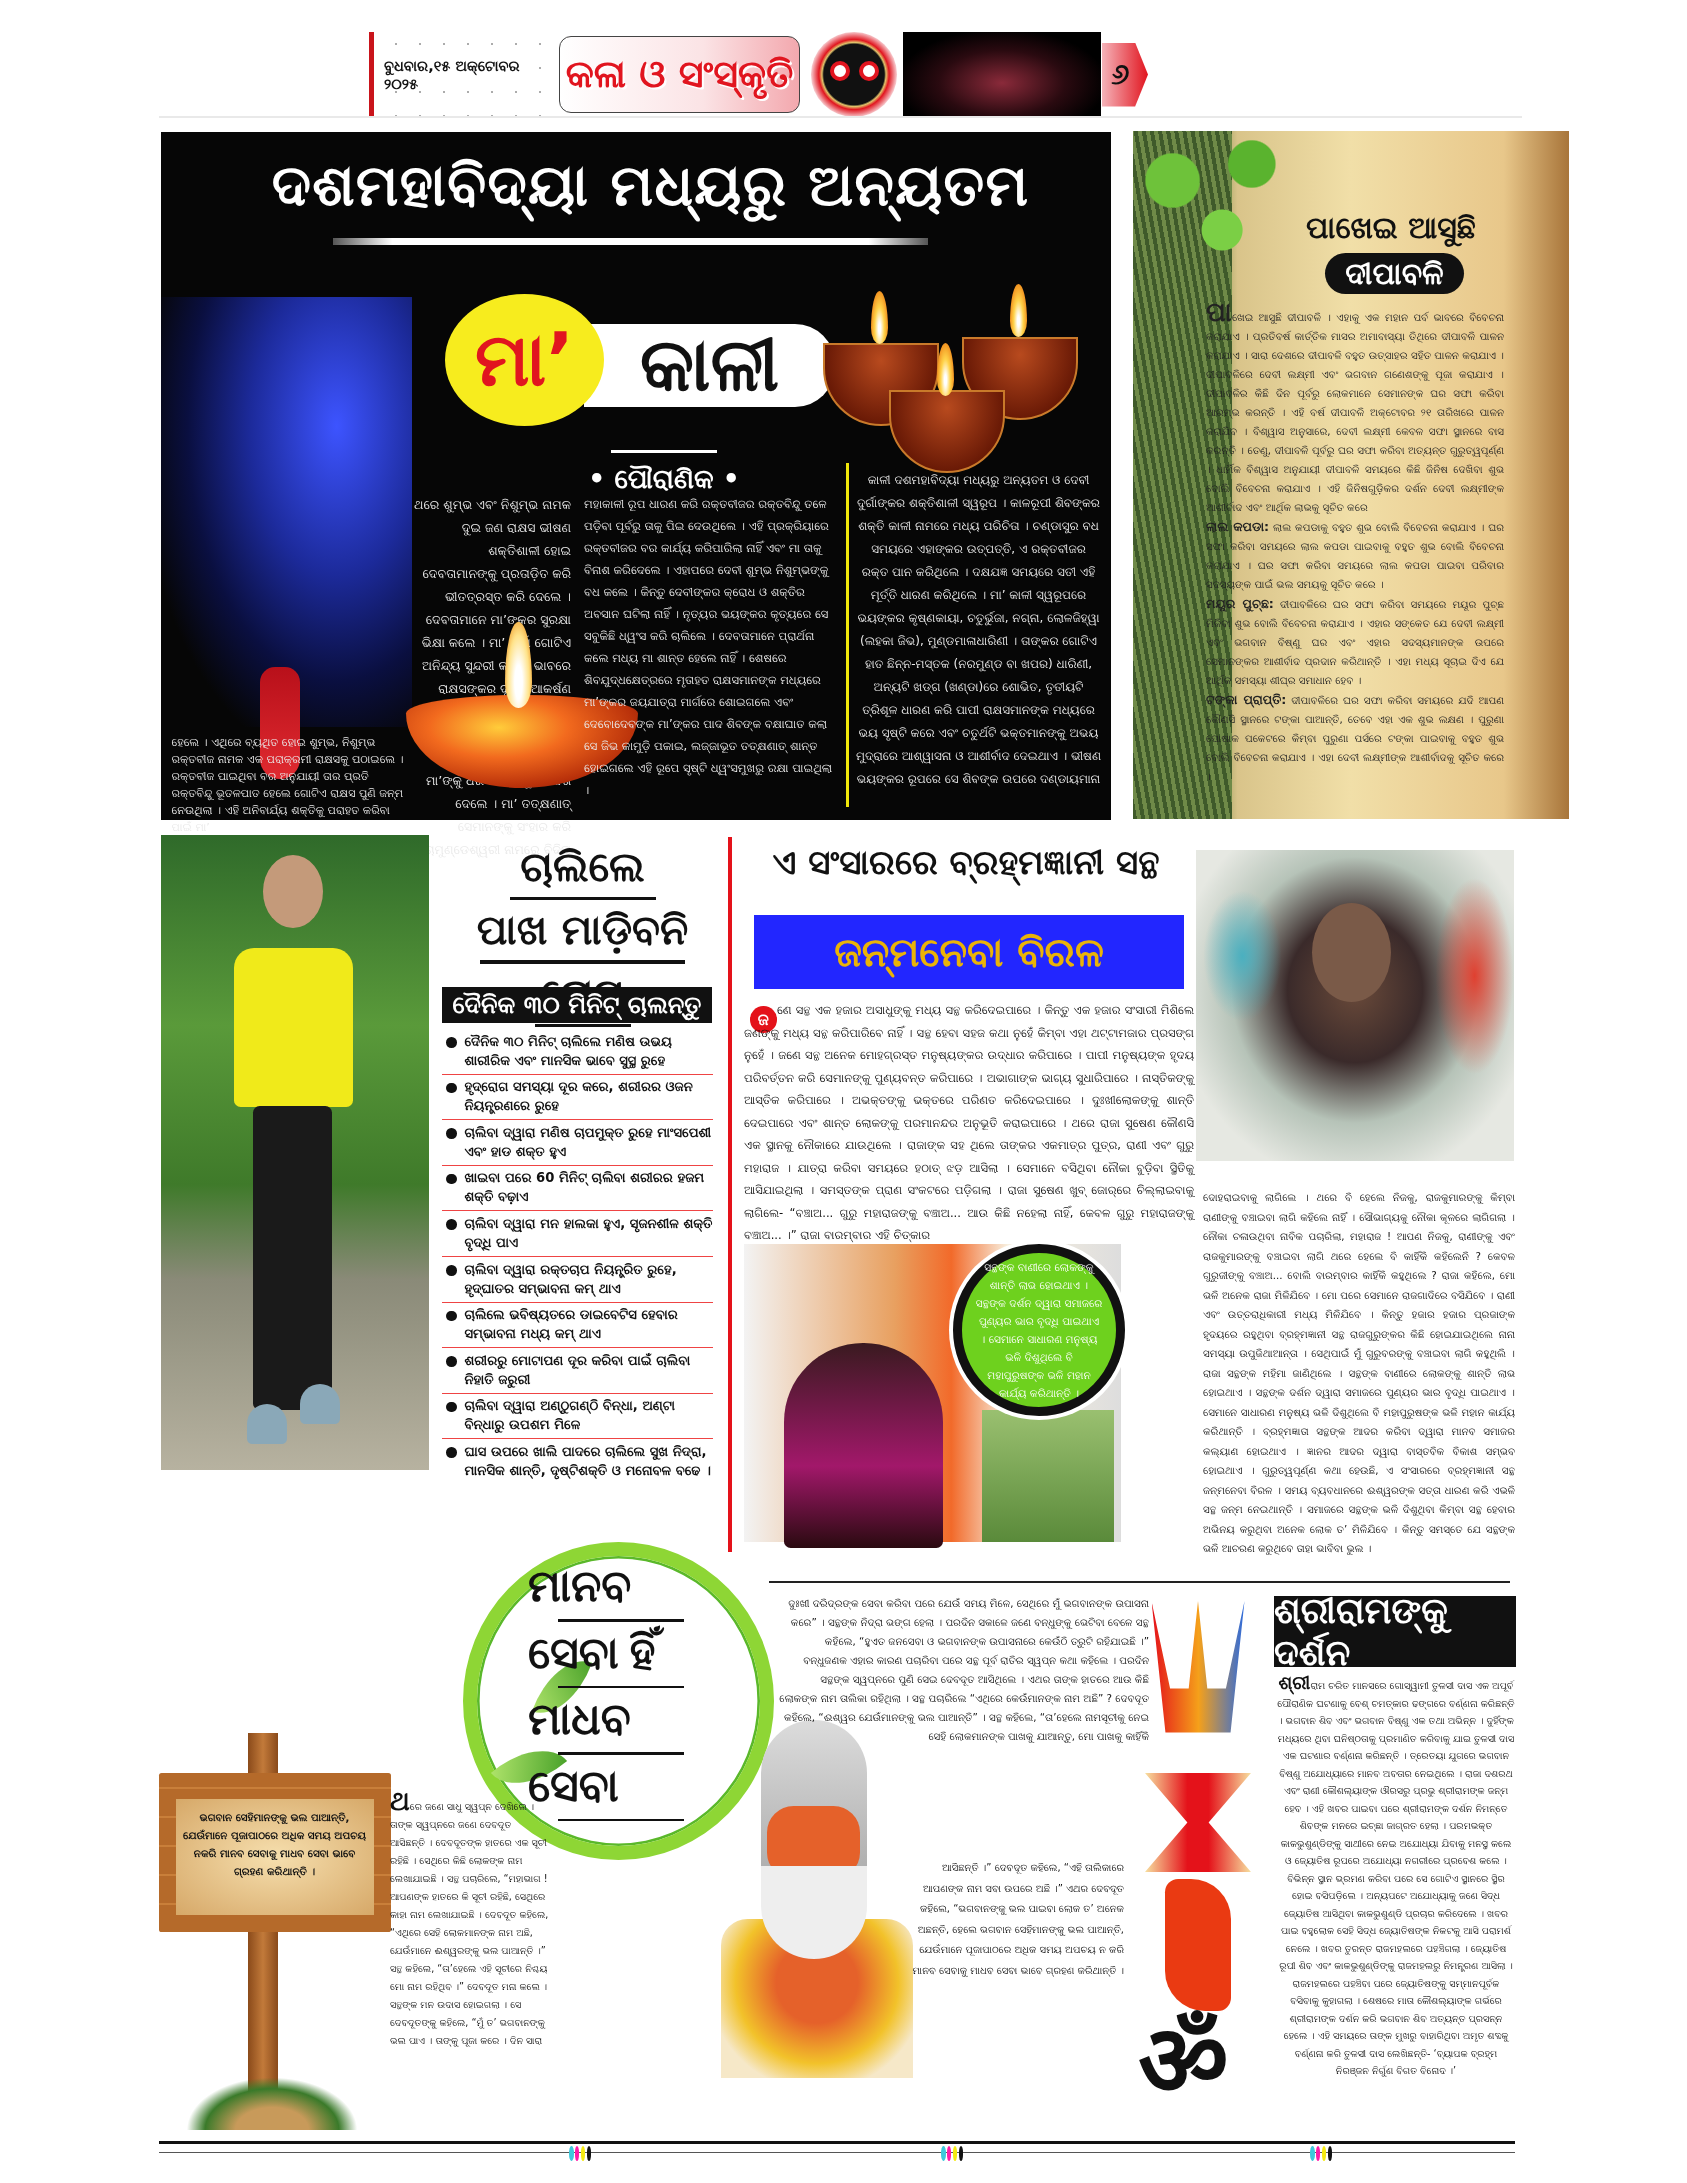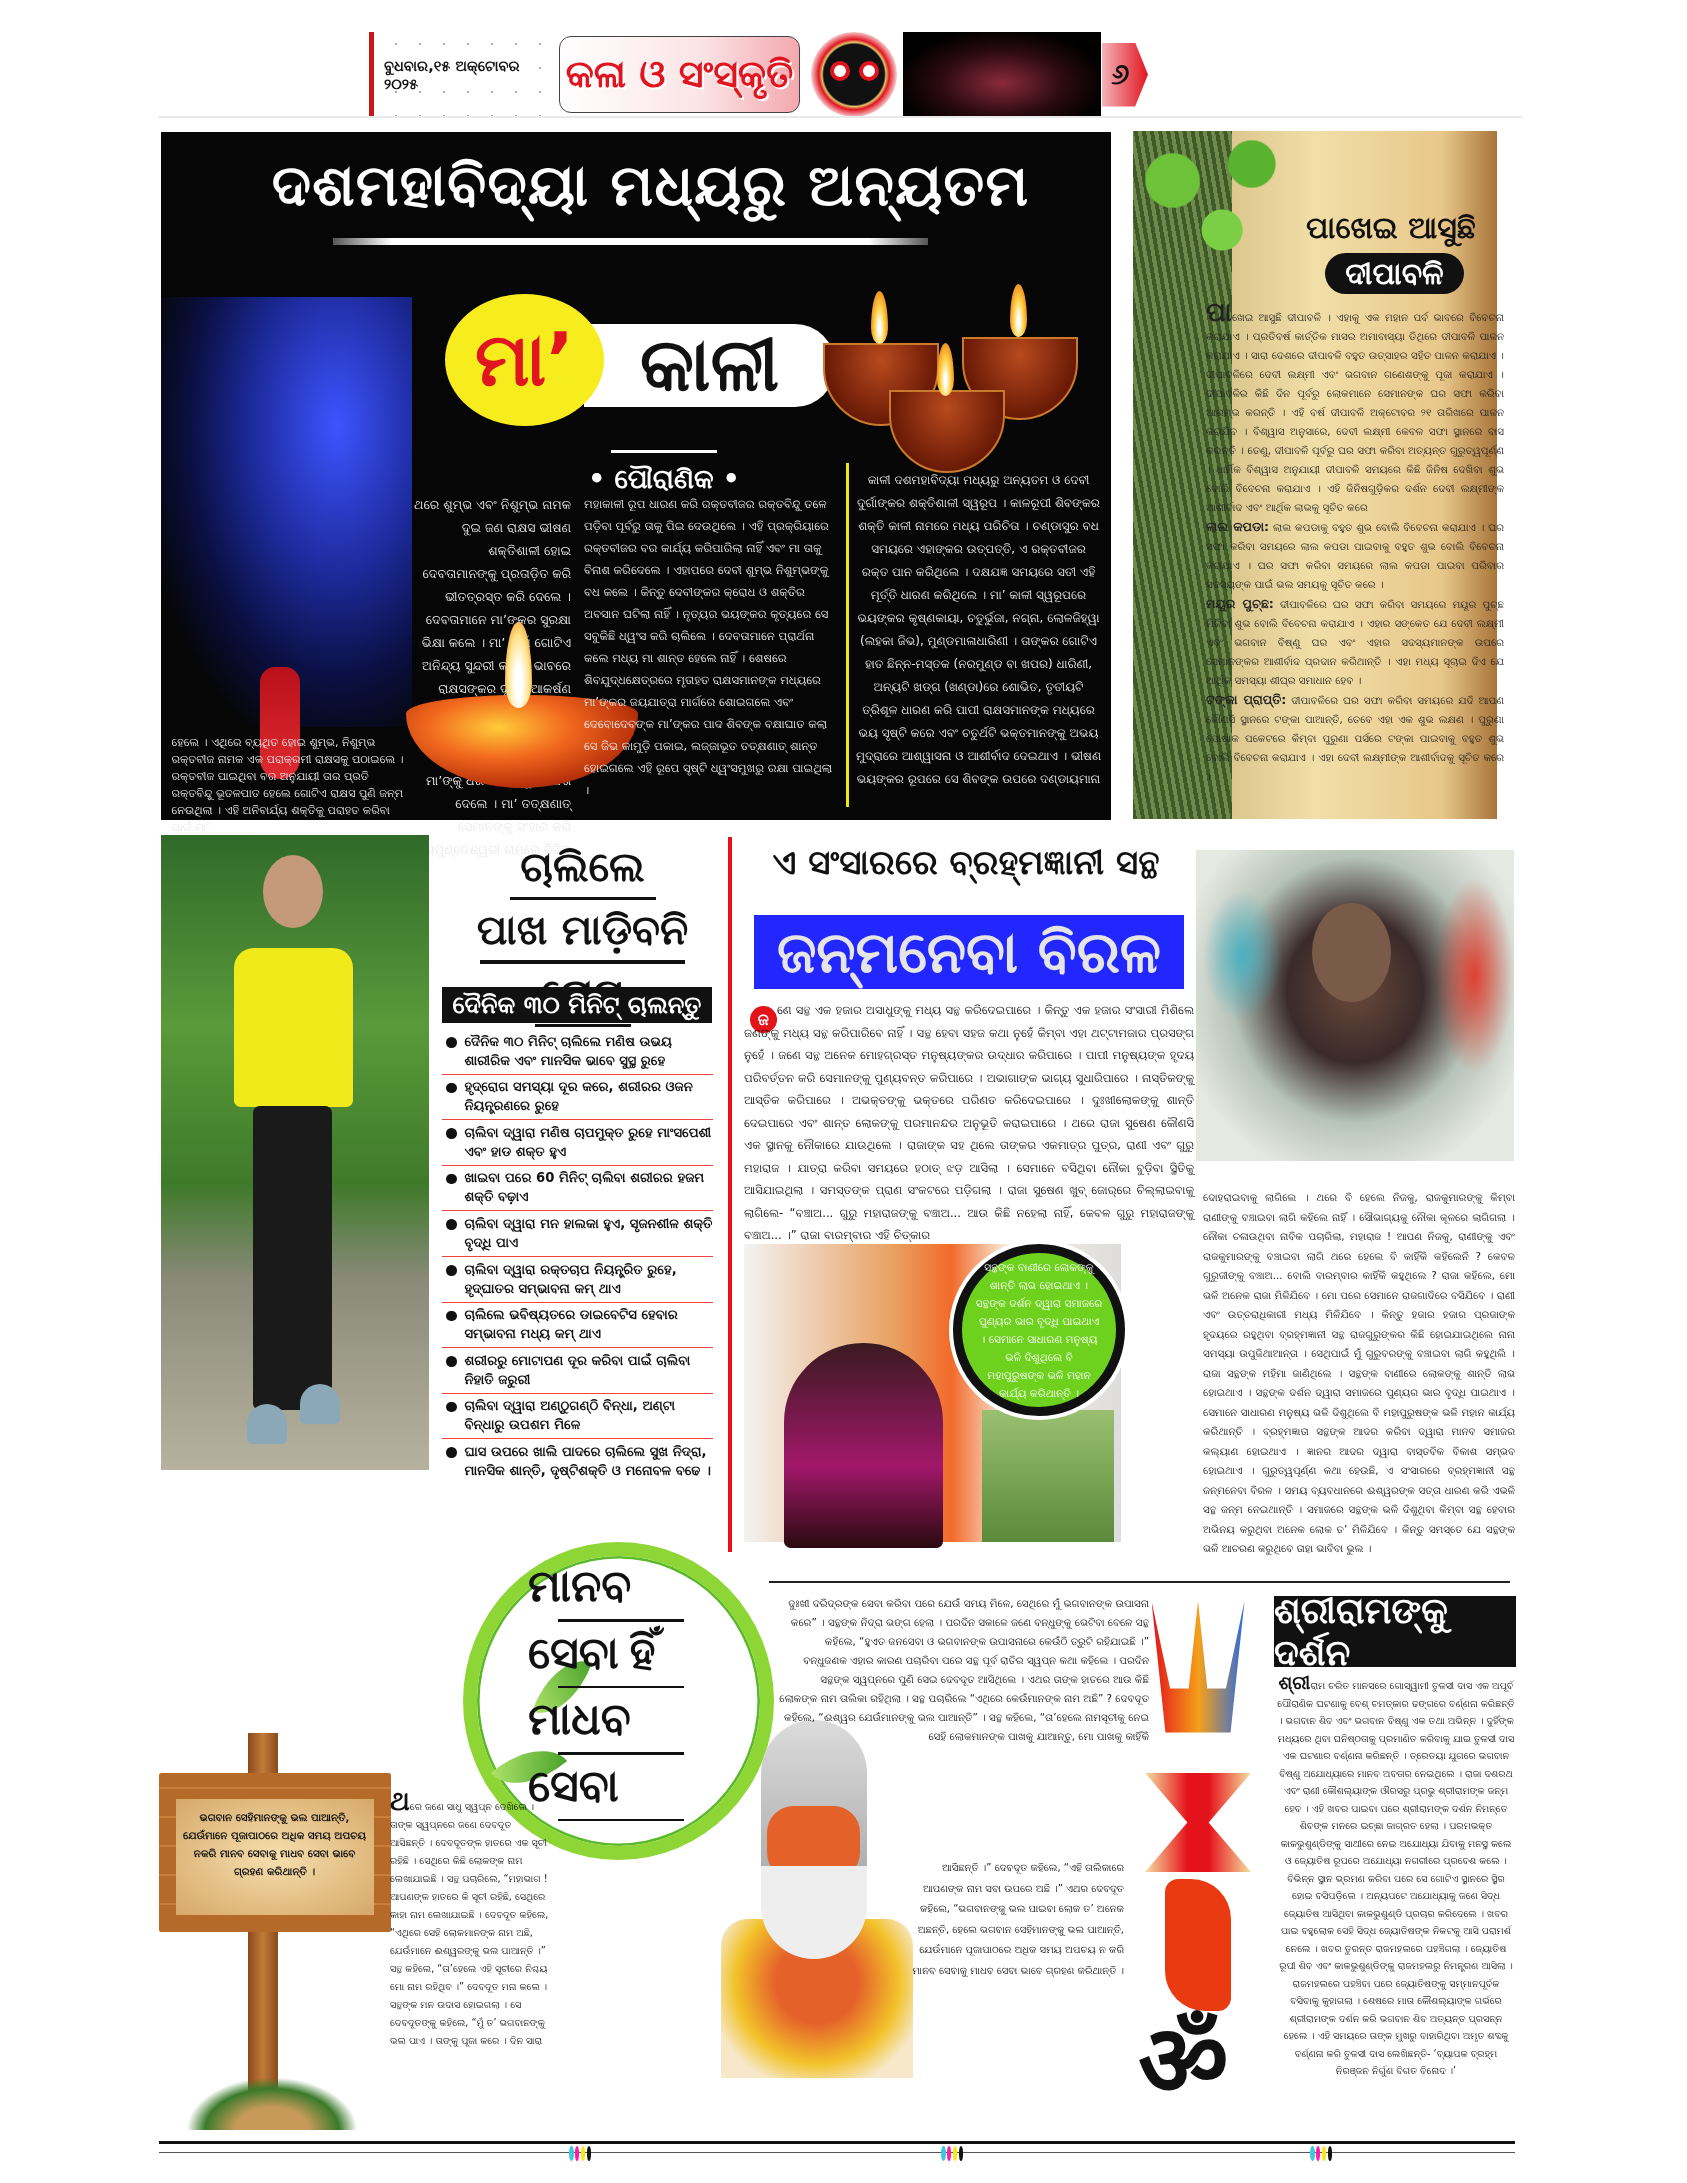--- a/index.html
+++ b/index.html
@@ -38,21 +38,21 @@
   .body-col{font-size:12.6px;line-height:23px;color:#eaeaea;}
   .kcol1{left:251px;top:361px;width:172px;text-align:right;}
   .kcol1b{left:10.6px;top:592px;width:245px;}
   .kcol2{left:271px;top:361px;width:271px;}
   .ysep{left:817px;top:331px;width:3.3px;height:344px;background:#f0e60a;}
   .big-lamp{left:245px;top:490px;width:232px;height:165px;}
   .big-lamp .bowl{position:absolute;left:0;top:73px;width:232px;height:93px;border-radius:50%/20% 20% 80% 80%;background:radial-gradient(ellipse at 40% 35%,#ffcc3a 0%,#f26a1e 35%,#b8300a 70%,#5a1004 100%);}
   .big-lamp .fl{position:absolute;left:99px;top:0;width:26.5px;height:86px;border-radius:50% 50% 50% 50%/70% 70% 30% 30%;background:radial-gradient(ellipse at 50% 70%,#fff 20%,#ffe38a 55%,#f0a030 80%,transparent 85%);}
 
   
-  .diwali{left:1133px;top:131px;width:364px;height:688px;background:linear-gradient(90deg,#4a5c2a 0%,#5f7a32 16%,#d9c48a 24%,#f1dfa8 50%,#e8c78a 85%,#a8753a 100%);}
+  .diwali{left:1133px;top:131px;width:436px;height:688px;background:linear-gradient(90deg,#4a5c2a 0%,#5f7a32 16%,#d9c48a 24%,#f1dfa8 50%,#e8c78a 85%,#a8753a 100%);}
   .diwali .tree{left:0;top:0;width:99px;height:688px;background:repeating-linear-gradient(80deg,#3f5a2a 0 4px,#6f8a48 4px 8px);}
   .diwali .leaves{left:0;top:0;width:198px;height:165px;background:radial-gradient(circle at 20% 30%,#6ec23a 0 26.5px,transparent 28px),radial-gradient(circle at 60% 20%,#5ab32e 0 23px,transparent 24.5px),radial-gradient(circle at 45% 60%,#7bcf45 0 20px,transparent 21px);}
   .dw-h1{left:139px;top:79px;width:238px;text-align:center;font-size:30px;font-weight:bold;color:#111;}
   .dw-pill{left:192px;top:122px;width:139px;height:41px;border-radius:21px;background:#111;color:#fff;display:flex;align-items:center;justify-content:center;font-size:30px;font-weight:bold;}
   .dw-text{left:73px;top:171px;width:298px;font-size:10.3px;line-height:19px;color:#222;text-align:justify;}
   .dw-text b{font-size:12.6px;}
   .dw-text .drop{font-size:26.5px;font-weight:bold;line-height:20px;}
 
   
   .walk-img{left:161px;top:835px;width:268px;height:635px;background:linear-gradient(180deg,#2f6a2a 0%,#5a9a3a 30%,#3f7a2a 55%,#8a8a78 70%,#b7b2a0 100%);}
@@ -65,21 +65,21 @@
   .walk-title div{font-size:41px;font-weight:bold;line-height:60px;}
   .wt-rule{height:3.3px;background:#111;margin:0 auto;}
   .walk-sub{left:442px;top:987px;width:270px;height:36px;background:#111;color:#fff;font-size:24px;font-weight:bold;display:flex;align-items:center;justify-content:center;}
   .walk-list{left:442px;top:1029px;width:271px;list-style:none;margin:0;padding:0;}
   .walk-list li{position:relative;padding:2.6px 0 4px 22.5px;font-size:13.2px;line-height:19px;font-weight:bold;border-bottom:1px solid #ef4444;}
   .walk-list li::before{content:"";position:absolute;left:4px;top:8px;width:10.6px;height:10.6px;border-radius:50%;background:#111;}
   .red-vsep{left:728px;top:837px;width:4px;height:715px;background:#e4121a;}
 
   
   .saint-h1{left:741px;top:842px;width:450px;text-align:center;font-size:34px;font-weight:bold;}
-  .saint-blue{left:754px;top:915px;width:430px;height:74px;background:#2226ff;color:#e5e5e5;font-size:57px;font-weight:bold;display:flex;align-items:center;justify-content:center;}
+  .saint-blue{left:754px;top:915px;width:430px;height:74px;background:#2226ff;color:#eab308;font-size:40px;font-weight:bold;display:flex;align-items:center;justify-content:center;}
   .saint-text{left:744px;top:999px;width:450px;font-size:11.6px;line-height:22.5px;text-align:justify;}
   .saint-drop{left:750px;top:1006px;width:26.5px;height:26.5px;border-radius:50%;background:#e4121a;color:#fff;font-size:16px;font-weight:bold;display:flex;align-items:center;justify-content:center;}
   .sadhu-img{left:1196px;top:850px;width:318px;height:311px;background:radial-gradient(ellipse at 50% 45%,#6a4a3a 0%,#3a2a2a 30%,#b6c3b8 55%,#e6e8e2 80%);}
   .sadhu-img .face{position:absolute;left:116px;top:53px;width:79px;height:99px;border-radius:50%;background:#7a5a48;}
   .sadhu-img .splash1{position:absolute;right:0;top:26.5px;width:79px;height:198px;background:radial-gradient(ellipse,#e04030,transparent 70%);}
   .sadhu-img .splash2{position:absolute;left:6.6px;top:40px;width:79px;height:132px;background:radial-gradient(ellipse,#4ab0c0,transparent 70%);}
   .saint-text2{left:1203px;top:1188px;width:312px;font-size:10.3px;line-height:19.5px;text-align:justify;}
   .monk-img{left:744px;top:1237px;width:377px;height:304px;background:linear-gradient(90deg,#f3f3f3 0%,#e8a060 40%,#f26a2a 55%,#f8f0e0 70%,#ddd 100%);}
   .monk-img .monk{position:absolute;left:40px;top:99px;width:159px;height:205px;border-radius:79px 79px 6.6px 6.6px;background:linear-gradient(#3a1a20,#a2186a 60%,#2a0a10);}
   .monk-img .small{position:absolute;right:6.6px;bottom:0;width:132px;height:132px;background:linear-gradient(#9ac070,#5a8a3a);}

